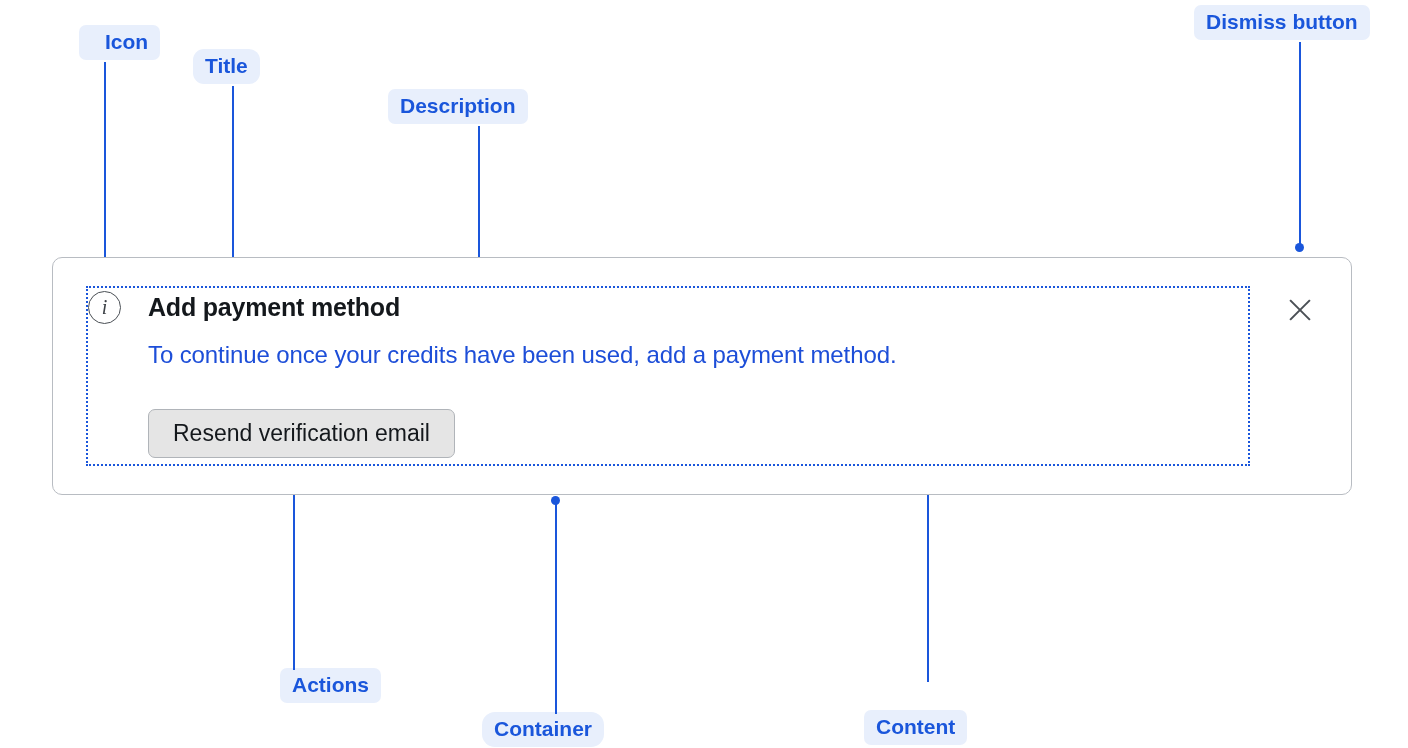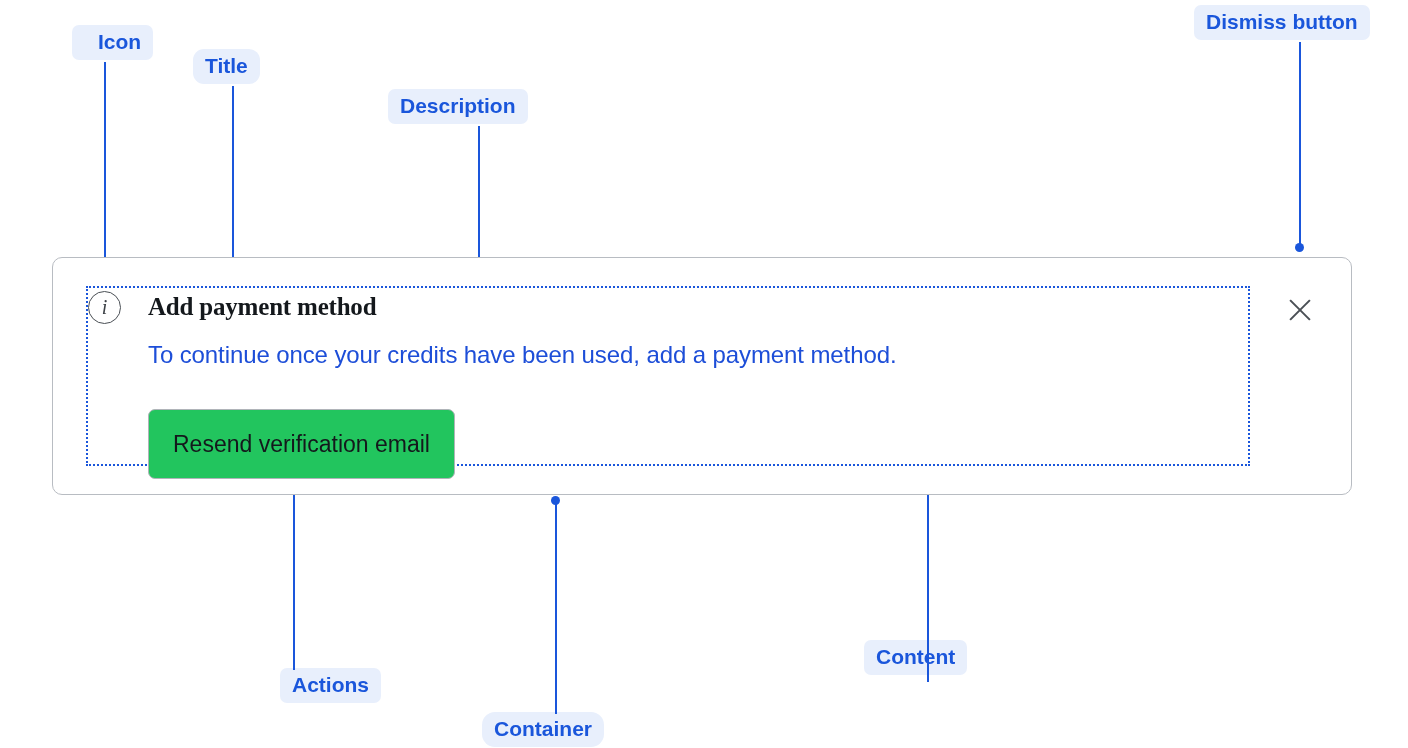--- a/index.html
+++ b/index.html
@@ -84,40 +84,39 @@
   }
 
   .alert-title {
     position: absolute;
     left: 148px;
     top: 293px;
     font-size: 25px;
     font-weight: 700;
     color: #14181c;
     letter-spacing: -0.2px;
-    font-family: Liberation Serif, serif;
   }
 
   .alert-desc {
     position: absolute;
     left: 148px;
     top: 341px;
     font-size: 24px;
     color: #1d4ed8;
     letter-spacing: -0.1px;
   }
 
   .alert-action {
     position: absolute;
     left: 148px;
     top: 409px;
-    height: 70px;
+    height: 49px;
     padding: 8px 24px;
     box-sizing: border-box;
-    background: #22c55e;
+    background: #e5e5e5;
     border: 1px solid #b0b4b9;
     border-radius: 7px;
     font-family: "Liberation Sans", sans-serif;
     font-size: 23px;
     color: #14181c;
     display: flex;
     align-items: center;
     cursor: pointer;
   }
 
@@ -138,27 +137,27 @@
     width: 28px;
     height: 2px;
     background: #4a4f55;
   }
   .dismiss-button::before { transform: rotate(45deg); }
   .dismiss-button::after  { transform: rotate(-45deg); }
 </style>
 </head>
 <body>
 
-<div class="anno-label" style="left:72px; top:25px;padding-left:26px;">Icon</div>
+<div class="anno-label" style="left:79px; top:25px;padding-left:26px;">Icon</div>
 <div class="anno-label" style="left:193px; top:49px;border-radius:11px;">Title</div>
 <div class="anno-label" style="left:388px; top:89px;">Description</div>
 <div class="anno-label" style="left:1194px; top:5px;">Dismiss button</div>
 <div class="anno-label" style="left:236px; top:668px;margin-left:44px;">Actions</div>
 <div class="anno-label" style="left:482px; top:712px;border-radius:13px;">Container</div>
-<div class="anno-label" style="left:864px; top:640px;">Content</div>
+<div class="anno-label" style="left:864px; top:710px;">Content</div>
 
 <div class="leader" style="left:104px; top:62px;  height:210px;"></div>
 <div class="dot" style="left:100px; top:268px;"></div>
 
 <div class="leader" style="left:232px; top:86px;  height:192px;"></div>
 <div class="dot" style="left:228px; top:274px;"></div>
 
 <div class="leader" style="left:478px; top:126px; height:206px;"></div>
 <div class="dot" style="left:474px; top:327px;"></div>
 

